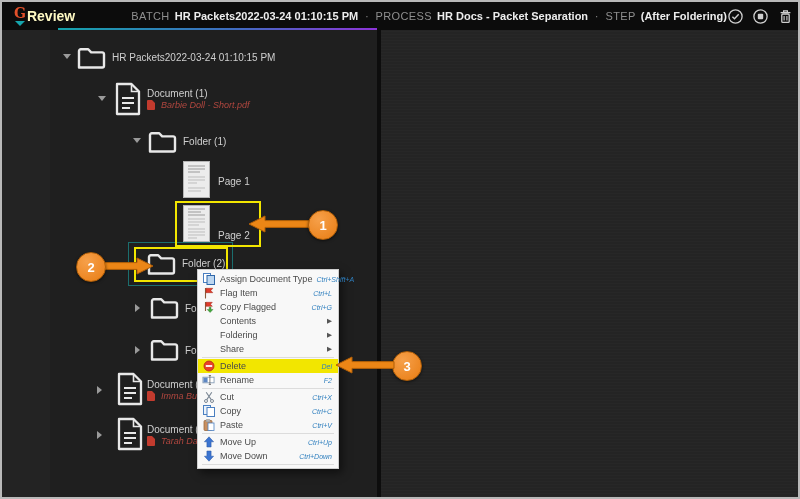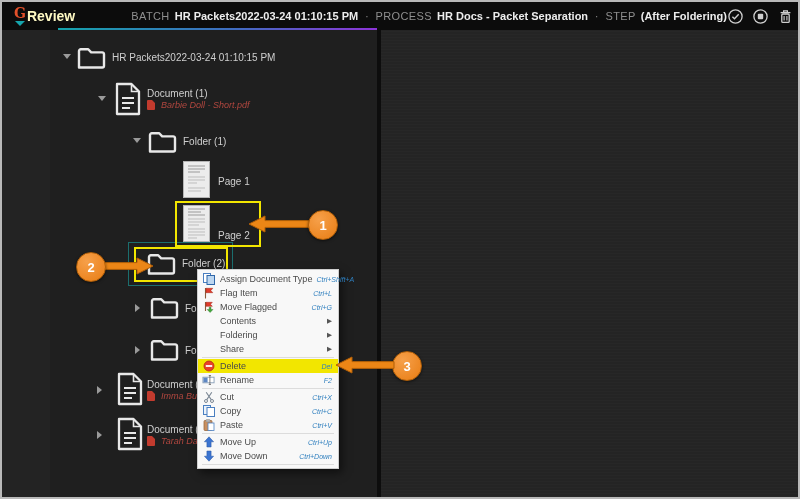--- a/index.html
+++ b/index.html
@@ -221,21 +221,21 @@
     </div>
 
     <div class="menu-item">
       <span class="mi-icon">
         <svg width="12" height="12" viewBox="0 0 12 12">
             <path d="M2.5 1 v9" stroke="#8a5a3a" stroke-width="1.1"></path>
             <path d="M3 1.3 h6.3 l-1.8 2 1.8 2 H3 z" fill="#e03c2d" stroke="#a32619" stroke-width=".5"></path>
             <path d="M8 6.2 v2.3 h2 l-2.9 3 -2.9-3 h2 V6.2 z" fill="#42a63c" stroke="#2c7527" stroke-width=".4"></path>
           </svg>
       </span>
-      <span class="mi-label">Move Flagged</span>
+      <span class="mi-label">Copy Flagged</span>
       <span class="mi-shortcut">Ctrl+G</span>
     </div>
 
     <div class="menu-item">
       <span class="mi-icon"></span>
       <span class="mi-label">Contents</span>
       <span class="mi-arrow">▶</span>
     </div>
 
     <div class="menu-item">

